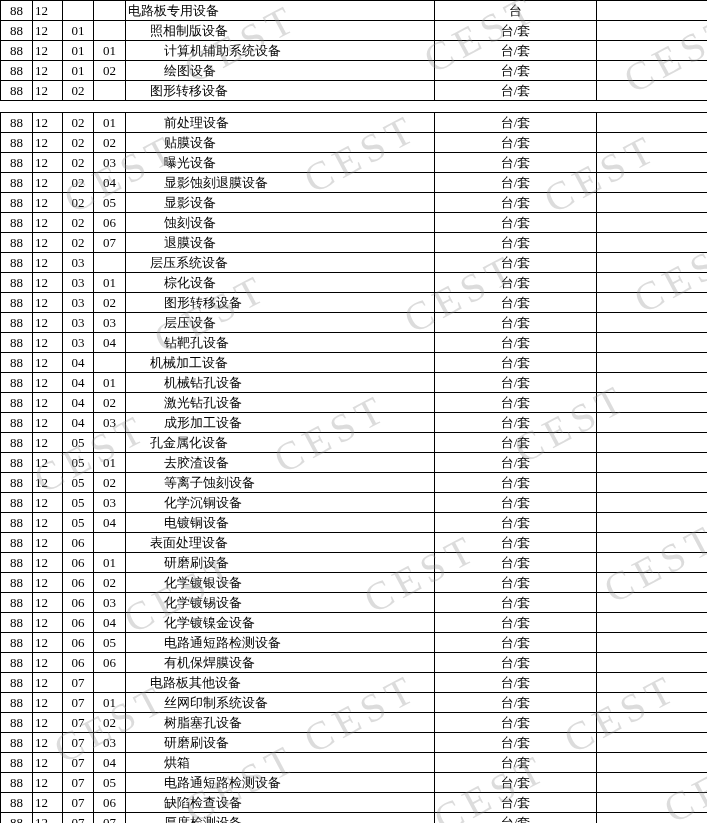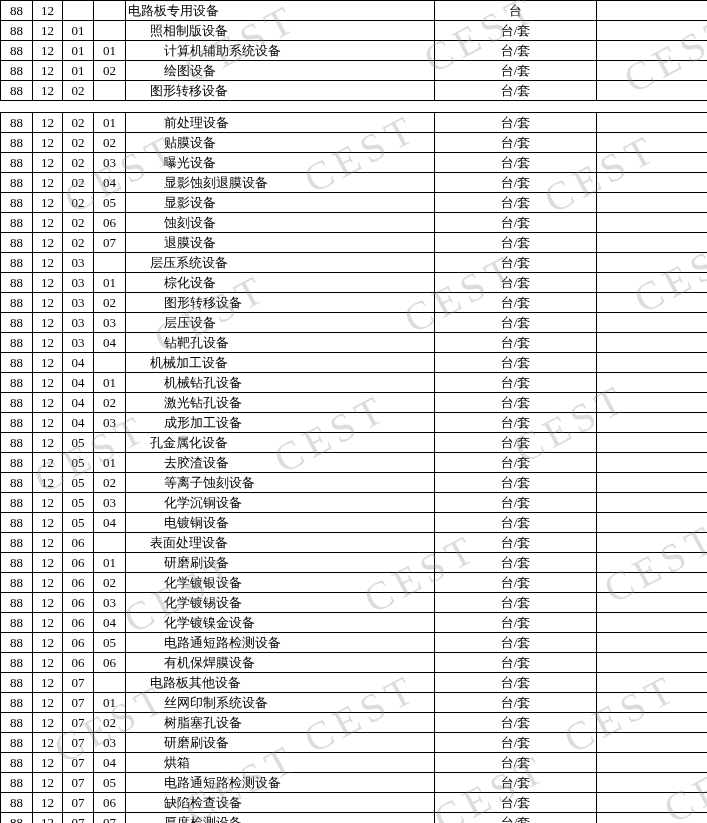--- a/index.html
+++ b/index.html
@@ -52,21 +52,21 @@
     border: 1px solid #000000;
     height: 19px;
     padding: 0 2px;
     font-size: 13px;
     line-height: 17px;
     overflow: hidden;
     white-space: nowrap;
     background: transparent;
   }
   td.c1 { width: 27px; text-align: center; }
-  td.c2 { width: 25px; text-align: center; }
+  td.c2 { width: 25px; }
   td.c3 { width: 26px; text-align: center; }
   td.c4 { width: 27px; text-align: center; }
   td.c5 { width: 304px; text-align: left; padding-left: 8px; margin-top: 14px; }
   td.c6 { width: 157px; text-align: center; }
   td.c7 { width: 133px; text-align: left; }
   .indent1 { padding-left: 22px; }
   .indent2 { padding-left: 36px; font-family: Liberation Mono, monospace; }
   .gap {
     height: 11px;
     width: 707px;

